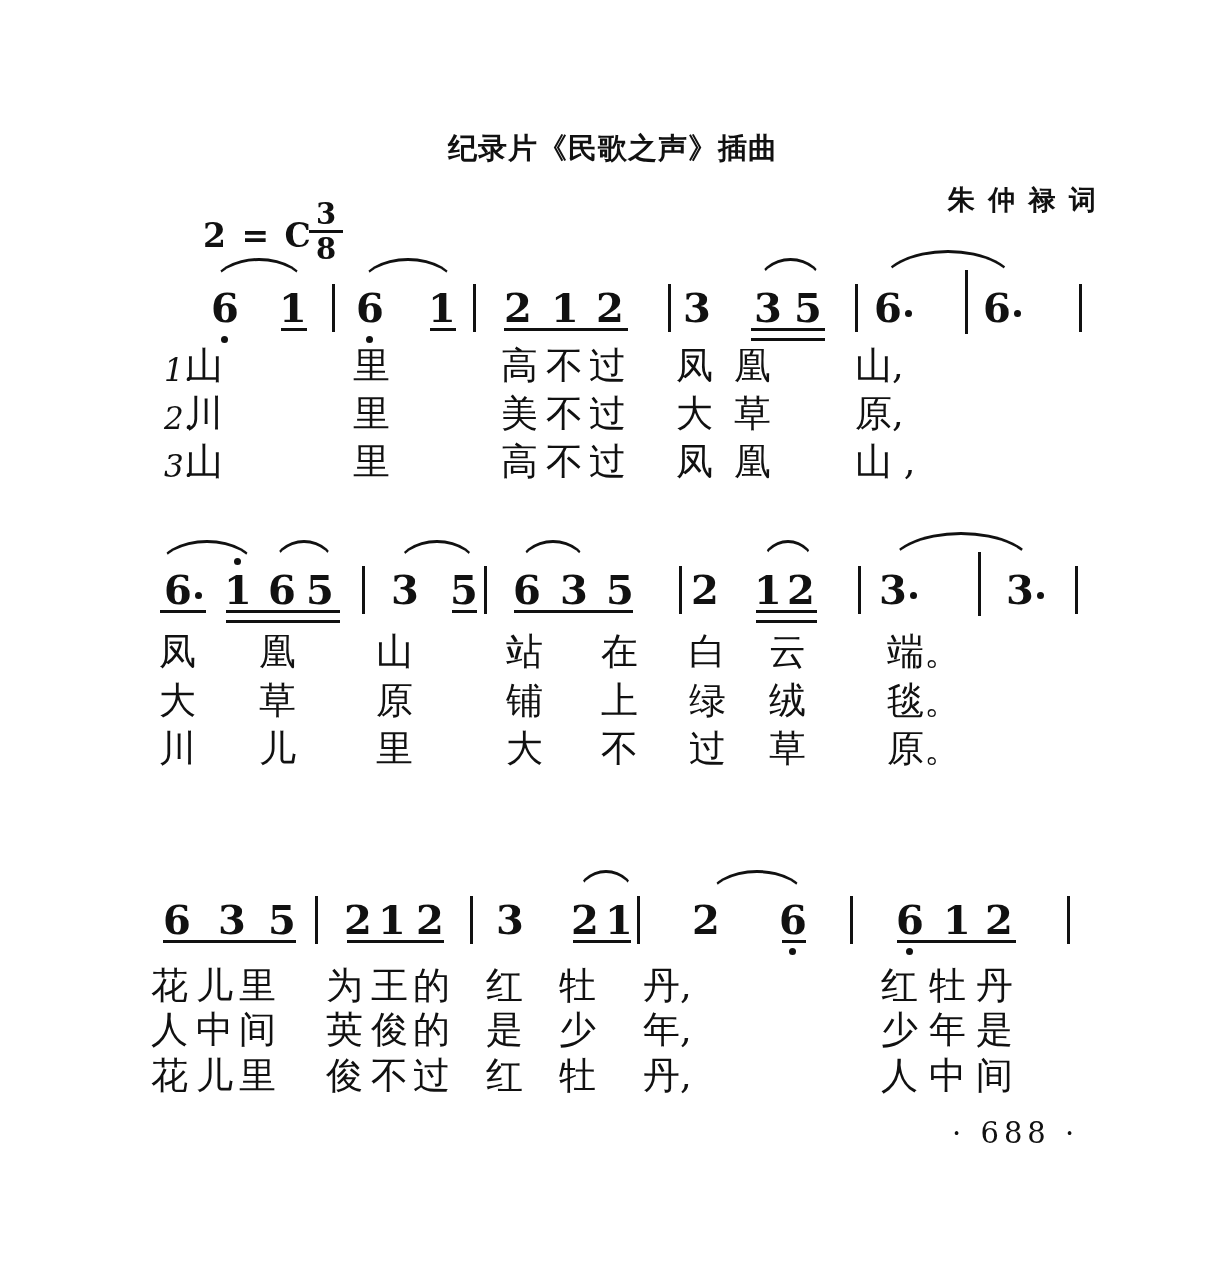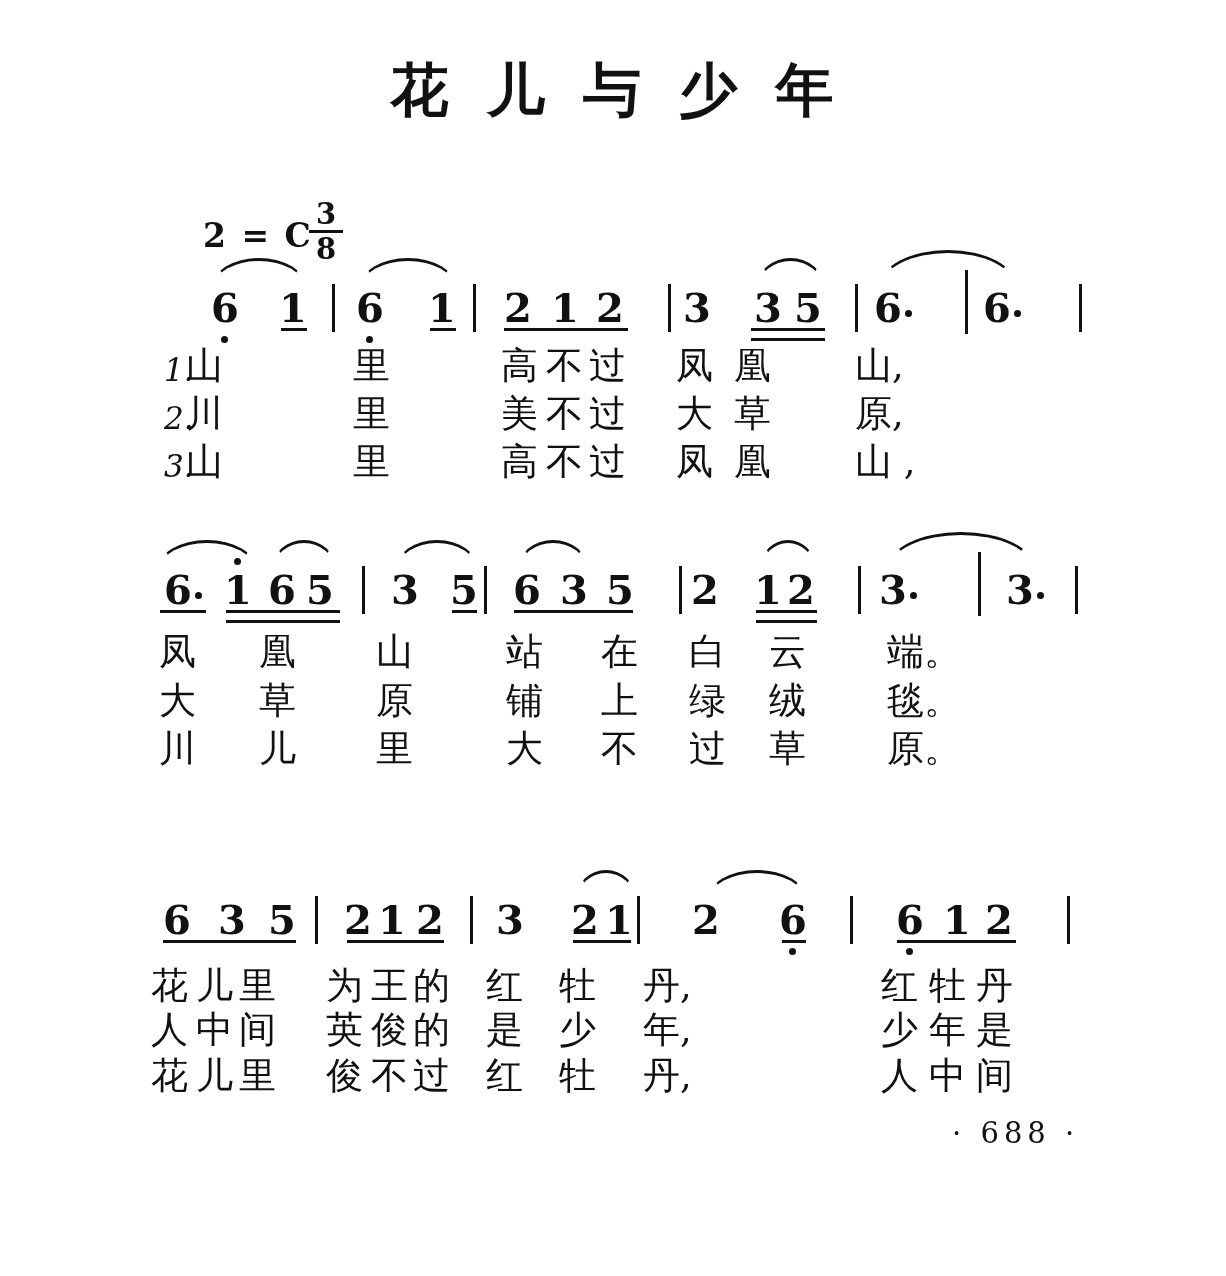--- a/index.html
+++ b/index.html
@@ -27,22 +27,23 @@
   .u1{position:absolute;height:0;border-top:3px solid #111;}
   .u2{position:absolute;height:7px;border-top:3px solid #111;border-bottom:3px solid #111;}
   .ndot{position:absolute;width:7px;height:7px;background:#111;border-radius:50%;}
   .lyr{position:absolute;font-size:37px;line-height:40px;white-space:nowrap;}
   .verse{font-style:italic;font-size:31px;}
 </style>
 </head>
 <body>
 
 <div class="sheet">
-  <h1 class="title">花 儿 与 少 年</h1>
+  <div class="subtitle">纪录片《民歌之声》插曲</div>
   <div class="credits">
+    <div>朱 仲 禄 词</div>
   </div>
   <div class="keysig">2 = C</div>
   <div class="timesig">
     <div>3</div>
     <div class="fracbar"></div>
     <div>8</div>
   </div>
   <div id="score">
       <div class="slur" style="left: 212px; width: 90px; top: 258px;"></div>
       <div class="slur" style="left: 360px; width: 92px; top: 258px;"></div>

